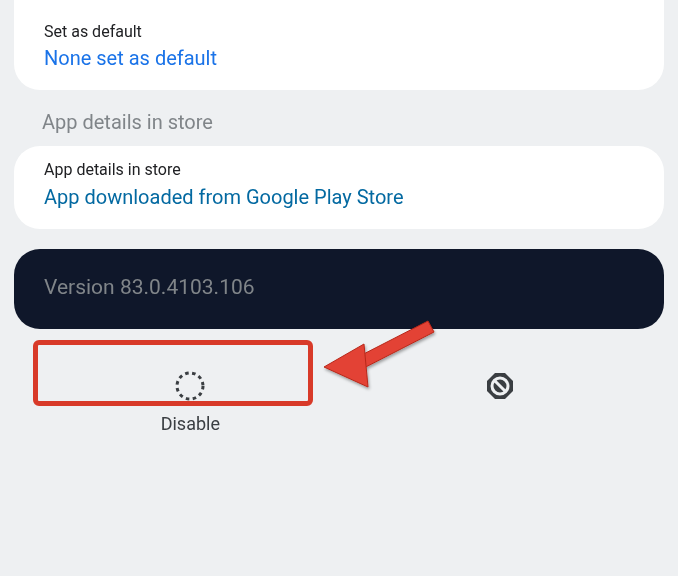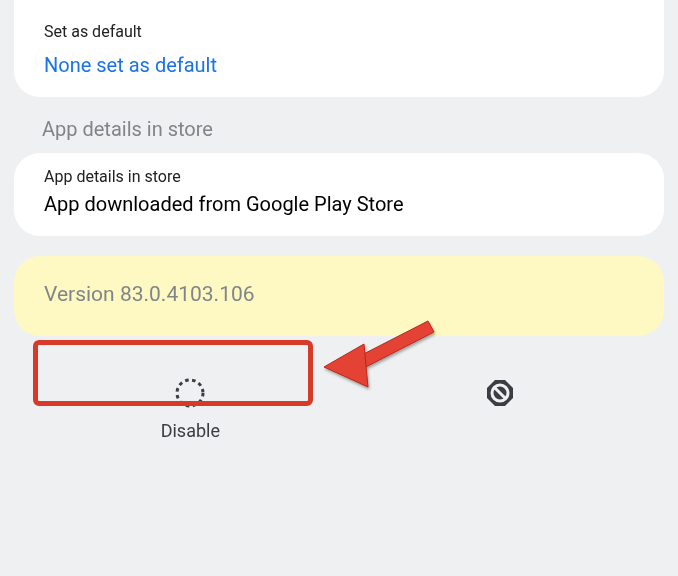--- a/index.html
+++ b/index.html
@@ -28,37 +28,37 @@
     }
     .primary-title {
       font-size: 16px;
       color: #202124;
       font-weight: 400;
       line-height: 1.3;
     }
     .secondary-sub {
       font-size: 20px;
       color: #1a73e8;
-      margin-top: 10px;
+      margin-top: 3px;
       font-weight: 400;
     }
     .section-header {
       font-size: 20px;
       color: #808589;
       margin: 18px 0 12px 42px;
       font-weight: 400;
     }
     .gray-sub {
       font-size: 20px;
-      color: #000000;
+      color: #0369a1;
       margin-top: 4px;
       font-weight: 400;
     }
     .version-card {
-      background: #fef9c3;
+      background: #0f172a;
       border-radius: 26px;
       margin: 16px 14px 0 14px;
       padding: 26px 30px 30px 30px;
       position: relative;
     }
     .version-text {
       font-size: 21px;
       color: #808589;
       font-weight: 400;
     }

